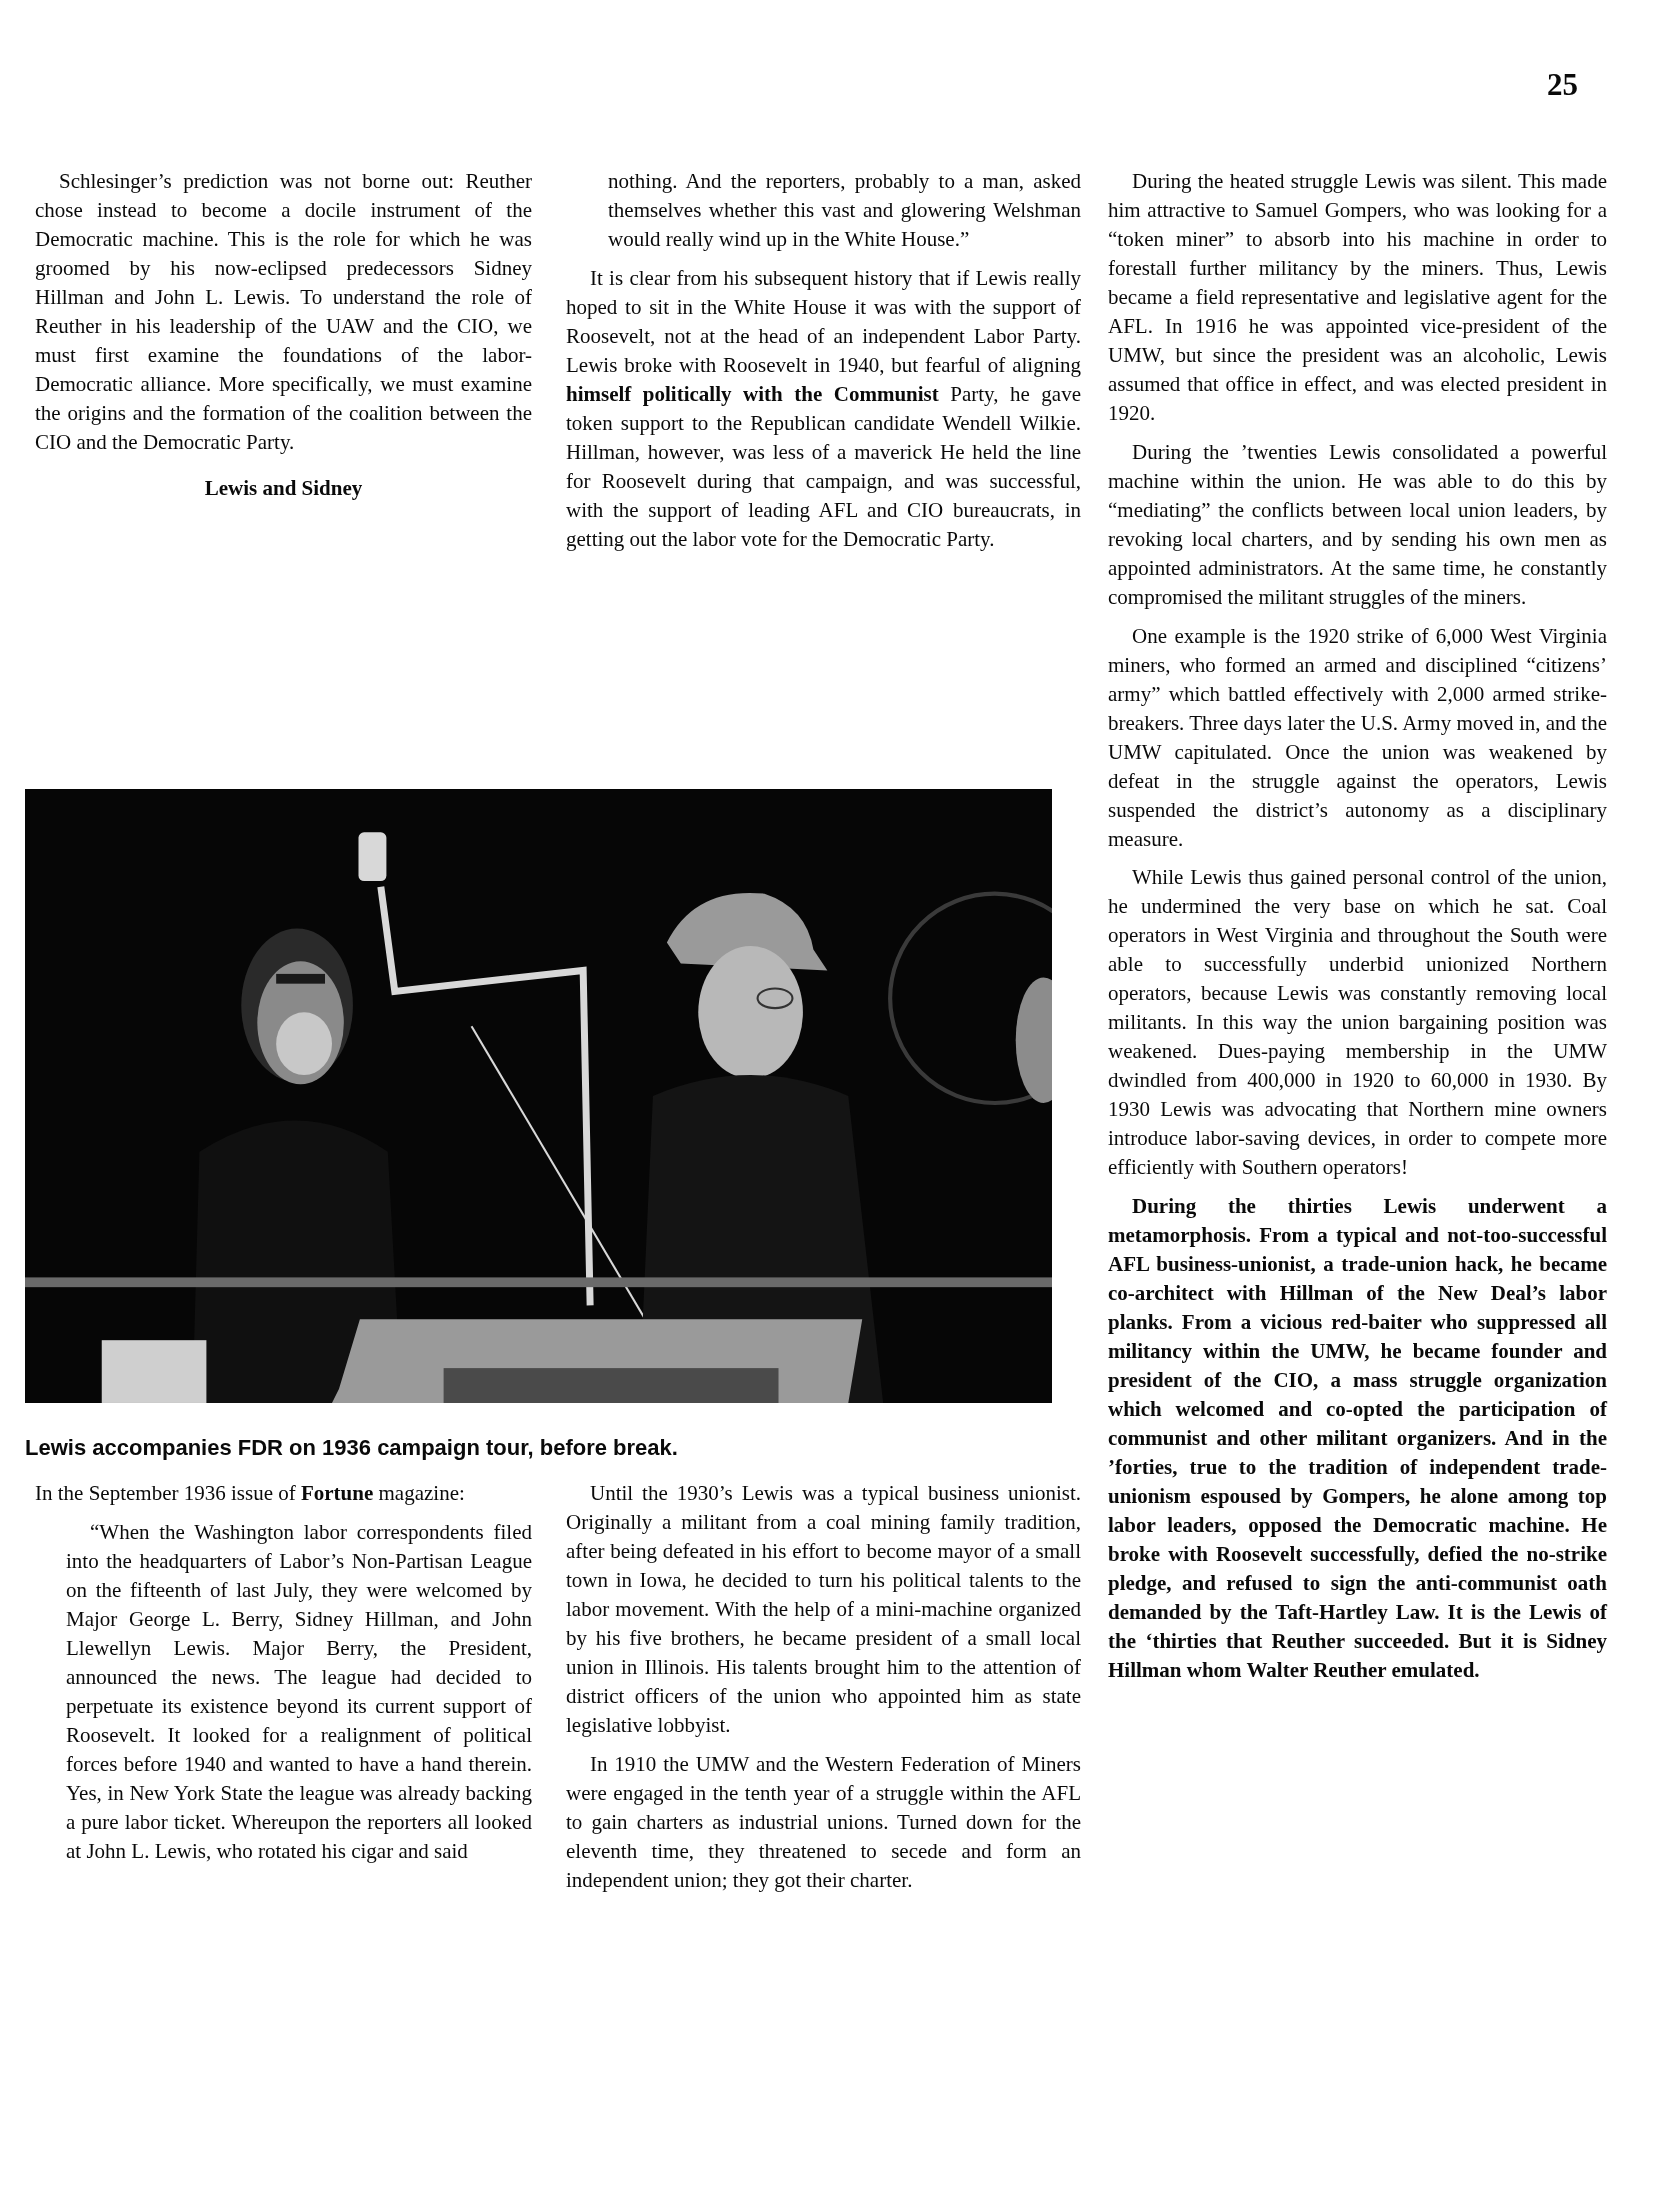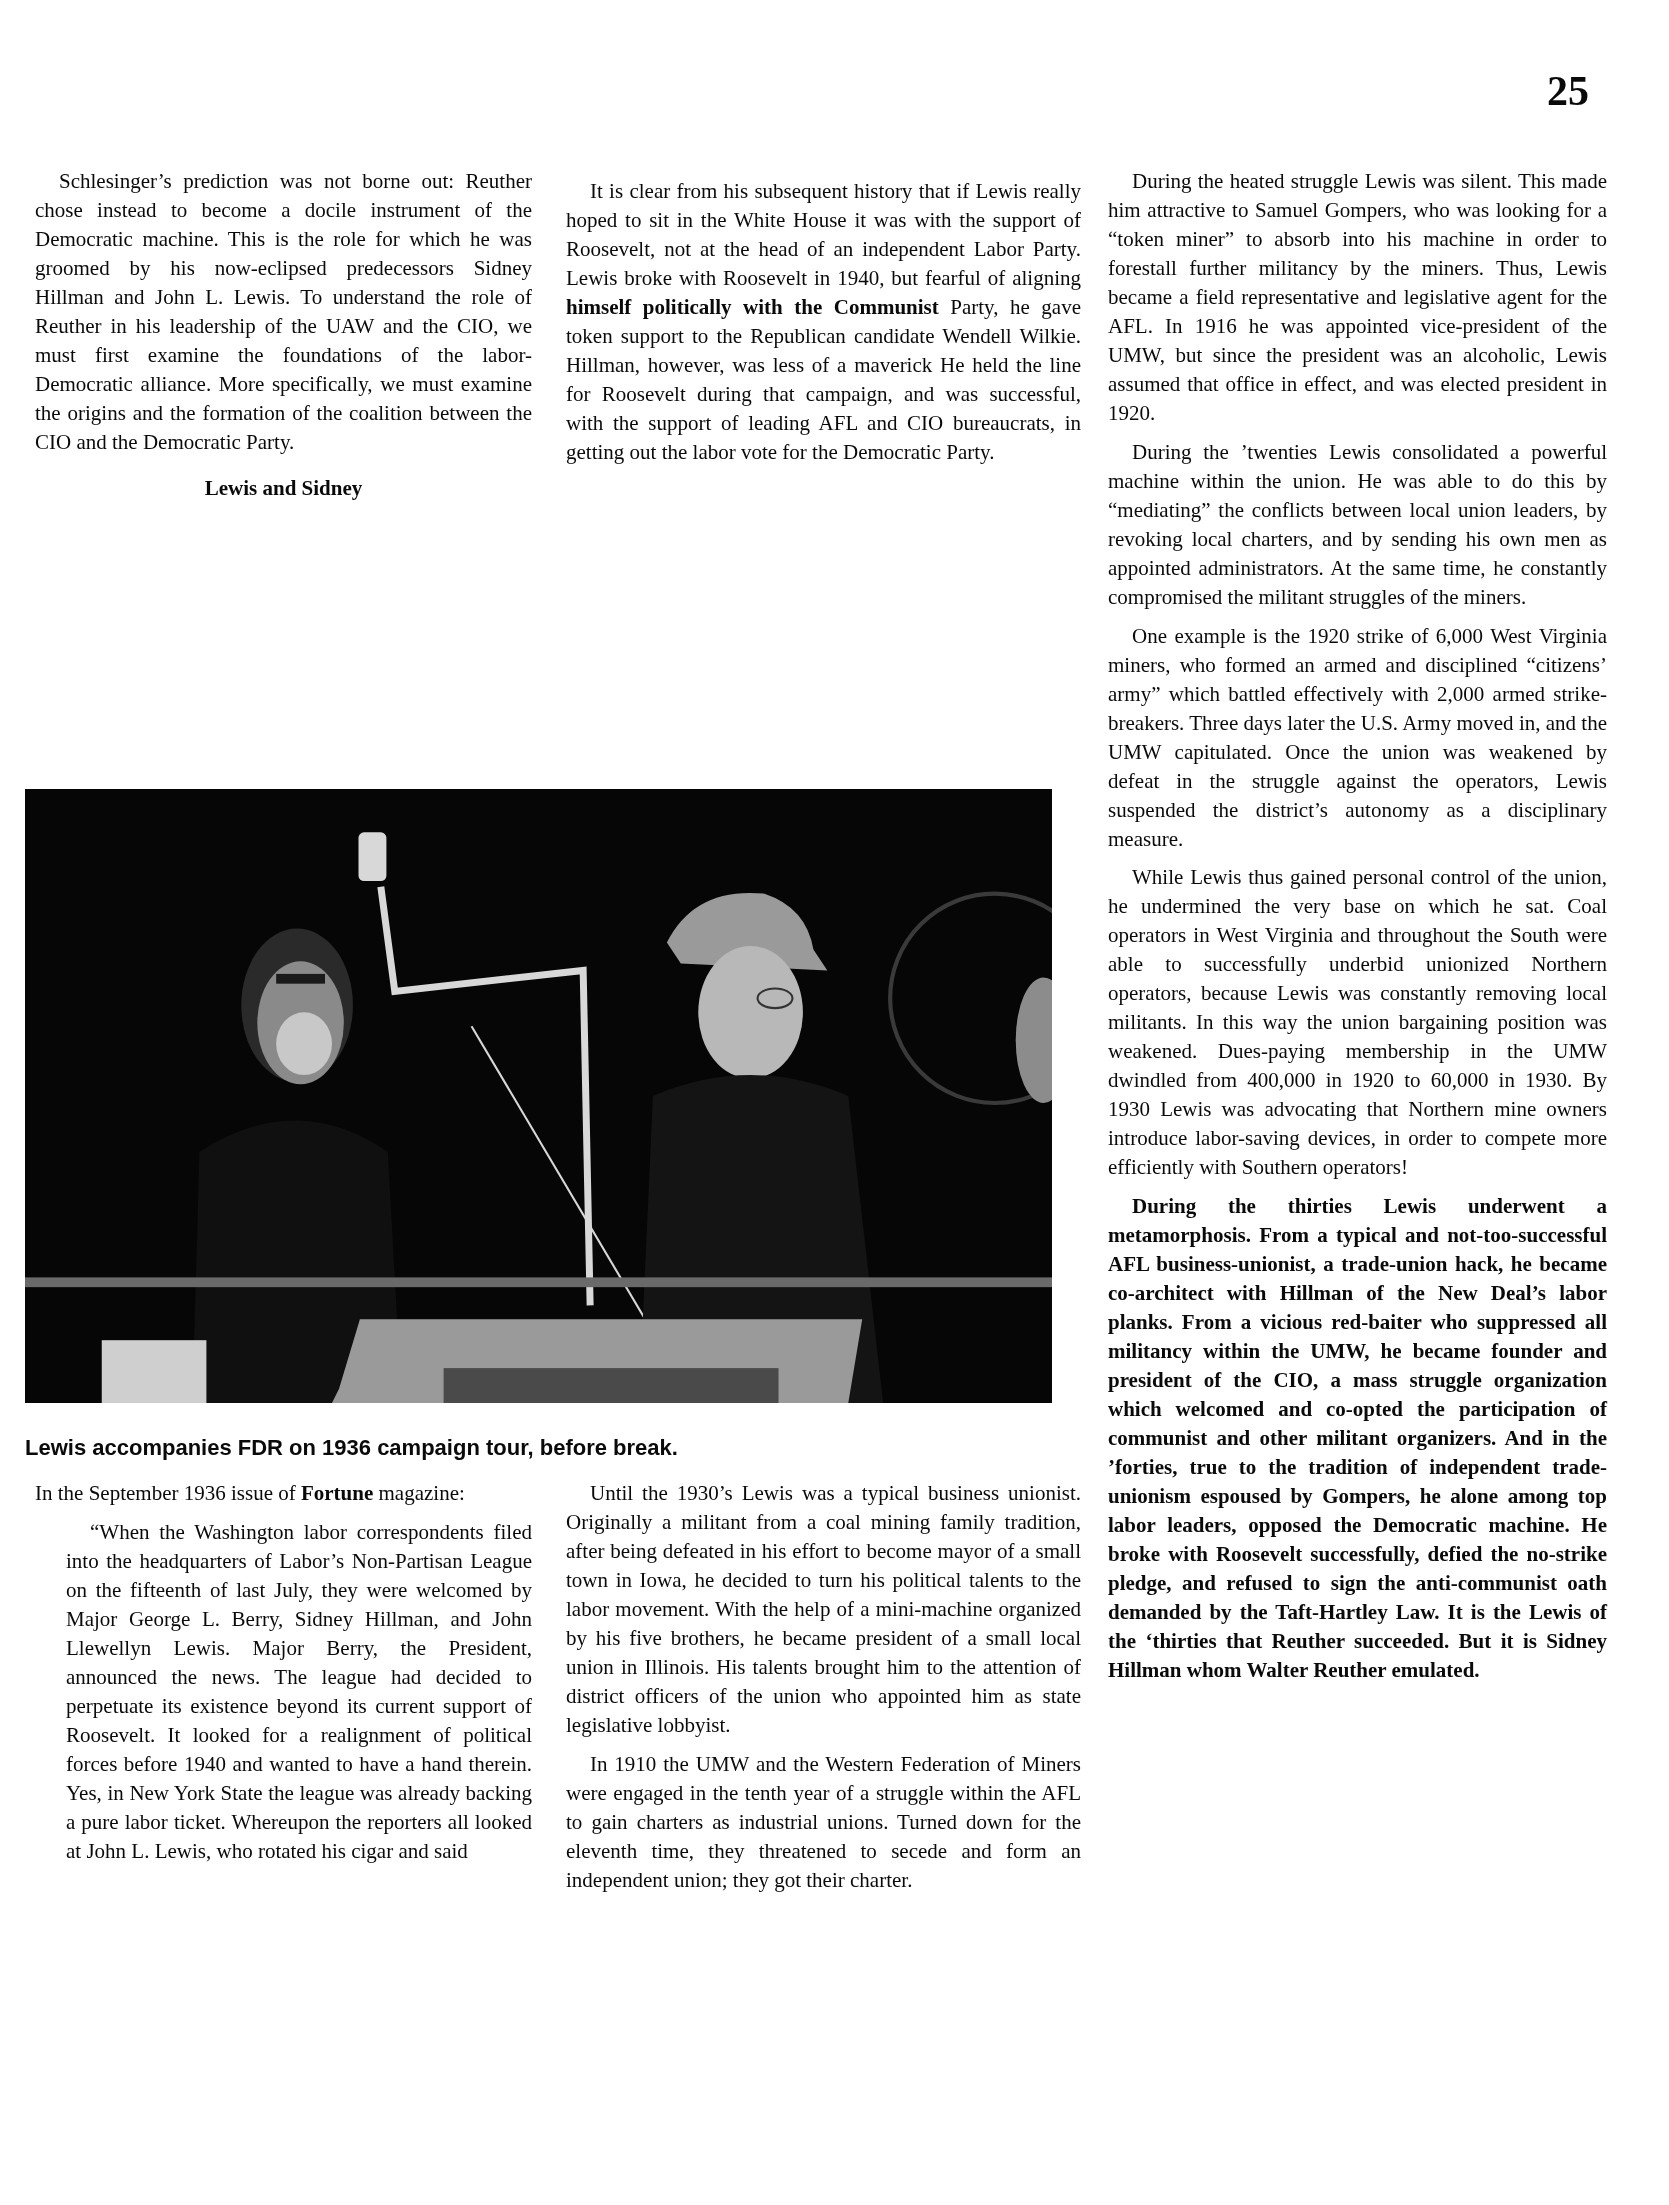--- a/index.html
+++ b/index.html
@@ -3,21 +3,21 @@
   <meta charset="utf-8">
   <style>
     html, body { margin: 0; padding: 0; background: #ffffff; }
     body {
       width: 1670px; height: 2205px; position: relative; overflow: hidden;
       font-family: "Liberation Serif", "DejaVu Serif", serif;
       color: #0a0a0a;
     }
     .page-number {
       position: absolute; left: 1547px; top: 67px;
-      font-family: "Liberation Serif", serif; font-weight: bold; font-size: 42px;
+      font-family: "Liberation Serif", serif; font-weight: bold; font-size: 31px;
     }
     .col {
       position: absolute;
       font-size: 21px; line-height: 29px;
       text-align: justify;
     }
     .col p { margin: 0; text-indent: 0; }
     .col p.indent { text-indent: 24px; }
     .col p.gap { margin-top: 9.8px; }
     .col p.quote { padding-left: 31px; }
@@ -49,20 +49,21 @@
 <body>
 
 <div class="page-number">25</div>
 
 <div class="col" id="col1">
   <p class="indent">Schlesinger’s prediction was not borne out: Reuther chose instead to become a docile instrument of the Democratic machine.  This is the role for which he was groomed by his now-eclipsed predecessors Sidney Hillman and John L. Lewis.  To understand the role of Reuther in his leadership of the UAW and the CIO, we must first examine the foundations of the labor-Democratic alliance.  More specifically, we must examine the origins and the formation of the coalition between the CIO and the Democratic Party.</p>
   <h3>Lewis and Sidney</h3>
 </div>
 
 <div class="col" id="col2">
+  <p class="quote">nothing.  And the reporters, probably to a man, asked themselves whether this vast and glowering Welshman would really wind up in the White House.”</p>
   <p class="indent gap"><span>It is clear from his subsequent history that if Lewis really hoped to sit in the White House it was with the support of Roosevelt, not at the head of an independent Labor Party.  Lewis broke with Roosevelt in 1940, but fearful of aligning </span><span class="b">himself politically with the Communist</span><span> Party, he gave token support to the Republican candidate Wendell Wilkie.  Hillman, however, was less of a maverick He held the line for Roosevelt during that campaign, and was successful, with the support of leading AFL and CIO bureaucrats, in getting out the labor vote for the Democratic Party.</span></p>
 </div>
 
 <div class="col" id="col3">
   <p class="indent">During the heated struggle Lewis was silent.  This made him attractive to Samuel Gompers, who was looking for a “token miner” to absorb into his machine in order to forestall further militancy by the miners.  Thus, Lewis became a field representative and legislative agent for the AFL.  In 1916 he was appointed vice-president of the UMW, but since the president was an alcoholic, Lewis assumed that office in effect, and was elected president in 1920.</p>
   <p class="indent gap">During the ’twenties Lewis consolidated a powerful machine within the union.  He was able to do this by “mediating” the conflicts between local union leaders, by revoking local charters, and by sending his own men as appointed administrators.  At the same time, he constantly compromised the militant struggles of the miners.</p>
   <p class="indent gap">One example is the 1920 strike of 6,000 West Virginia miners, who formed an armed and disciplined “citizens’ army” which battled effectively with 2,000 armed strike-breakers.  Three days later the U.S. Army moved in, and the UMW capitulated.  Once the union was weakened by defeat in the struggle against the operators, Lewis suspended the district’s autonomy as a disciplinary measure.</p>
   <p class="indent gap">While Lewis thus gained personal control of the union, he undermined the very base on which he sat.  Coal operators in West Virginia and throughout the South were able to successfully underbid unionized Northern operators, because Lewis was constantly removing local militants. In this way the union bargaining position was weakened.  Dues-paying membership in the UMW dwindled from 400,000 in 1920 to 60,000 in 1930.  By 1930 Lewis was advocating that Northern mine owners introduce labor-saving devices, in order to compete more efficiently with Southern operators!</p>
   <p class="indent bold gap">During the thirties Lewis underwent a metamorphosis.  From a typical and not-too-successful AFL business-unionist, a trade-union hack, he became co-architect with Hillman of the New Deal’s labor planks.  From a vicious red-baiter who suppressed all militancy within the UMW, he became founder and president of the CIO, a mass struggle organization which welcomed and co-opted the participation of communist and other militant organizers.  And in the ’forties, true to the tradition of independent trade-unionism espoused by Gompers, he alone among top labor leaders, opposed the Democratic machine.  He broke with Roosevelt successfully, defied the no-strike pledge, and refused to sign the anti-communist oath demanded by the Taft-Hartley Law.  It is the Lewis of the ‘thirties that Reuther succeeded.  But it is Sidney Hillman whom Walter Reuther emulated.</p>
 </div>

